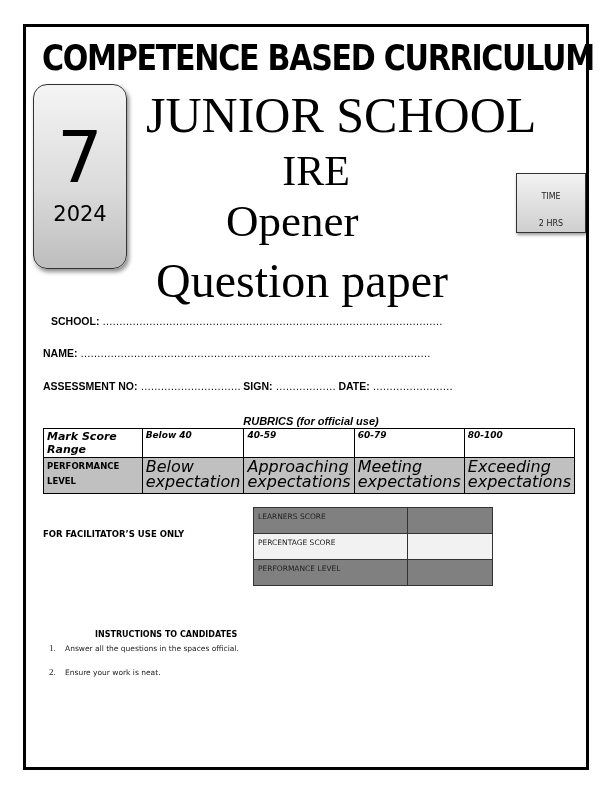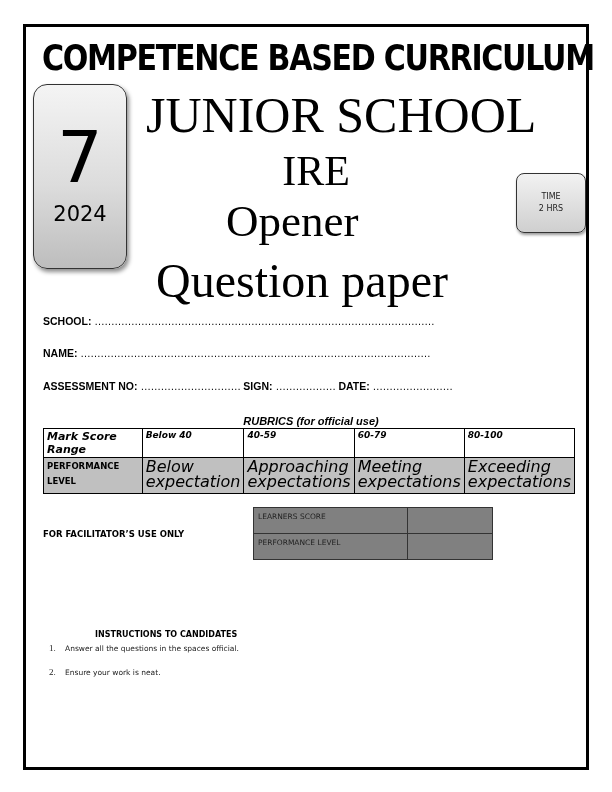--- a/index.html
+++ b/index.html
@@ -7,23 +7,23 @@
   .page-border { position:absolute; left:23px; top:24px; width:560px; height:740px; border:3px solid #000; }
   .cbc-title { position:absolute; left:42px; top:38px; font-family:"DejaVu Sans", sans-serif; font-weight:900; font-size:35px; letter-spacing:-1.5px; transform:scaleX(0.86); transform-origin:left top; line-height:40px; white-space:nowrap; }
   .grade-box { position:absolute; left:33px; top:84px; width:92px; height:183px; border:1px solid #333; border-radius:14px; background:linear-gradient(180deg,#f4f4f4 0%,#dcdcdc 55%,#bdbdbd 100%); box-shadow:2px 3px 4px rgba(0,0,0,0.45); }
   .grade-num { position:absolute; left:0; width:100%; top:32px; text-align:center; font-family:"DejaVu Sans", sans-serif; font-size:72px; line-height:80px; }
   .grade-year { position:absolute; left:0; width:100%; top:116px; text-align:center; font-family:"DejaVu Sans", sans-serif; font-size:21px; line-height:26px; }
   .serif { position:absolute; font-family:"Liberation Serif", serif; white-space:nowrap; line-height:1; }
   .t-junior { left:146px; top:90px; font-size:50px; }
   .t-ire { left:0; width:612px; text-align:center; top:150px; font-size:42px; padding-left:20px; box-sizing:border-box; }
   .t-opener { left:226px; top:199px; font-size:45px; }
   .t-qp { left:156px; top:257px; font-size:48px; }
-  .time-box { position:absolute; left:516px; top:173px; width:68px; height:58px; border:1px solid #333; border-radius:8px; background:linear-gradient(180deg,#f2f2f2,#cfcfcf); box-shadow:1px 2px 3px rgba(0,0,0,0.4); text-align:center; font-size:8px; font-family:"DejaVu Sans", sans-serif; color:#222; }
+  .time-box { position:absolute; left:516px; top:173px; width:68px; height:58px; border:1px solid #333; border-radius:0; background:linear-gradient(180deg,#f2f2f2,#cfcfcf); box-shadow:1px 2px 3px rgba(0,0,0,0.4); text-align:center; font-size:8px; font-family:"DejaVu Sans", sans-serif; color:#222; }
   .time-box .l1 { margin-top:18px; }
-  .time-box .l2 { margin-top:3px; }
+  .time-box .l2 { margin-top:18px; }
   .field { position:absolute; left:43px; font-size:10.5px; font-weight:bold; white-space:nowrap; font-family:"Liberation Sans", sans-serif; }
   .field .dots { font-weight:normal; letter-spacing:-0.5px; }
   .rubric-caption { position:absolute; left:0; width:612px; top:415px; text-align:center; font-size:11px; font-weight:bold; font-style:italic; padding-left:10px; box-sizing:border-box; }
   table.rubric { position:absolute; left:43px; top:428px; width:532px; border-collapse:collapse; font-family:"DejaVu Sans", sans-serif; }
   table.rubric td { border:1px solid #000; padding:1px 3px; vertical-align:top; }
   table.rubric tr.r1 td { height:13px; font-size:9px; font-style:italic; font-weight:bold; background:#fff; }
   table.rubric tr.r1 td.first { font-size:11px; }
   table.rubric tr.r2 td { height:33px; font-size:16px; font-style:italic; background:#c0c0c0; line-height:15px; }
   table.rubric tr.r2 td.first { font-size:8.5px; font-style:normal; font-weight:bold; }
   .facil-label { position:absolute; left:43px; top:529px; font-size:8.5px; font-weight:bold; font-family:"DejaVu Sans", sans-serif; }
@@ -49,21 +49,21 @@
 <div class="serif t-junior">JUNIOR SCHOOL</div>
 <div class="serif t-ire">IRE</div>
 <div class="serif t-opener">Opener</div>
 <div class="serif t-qp">Question paper</div>
 
 <div class="time-box">
   <div class="l1">TIME</div>
   <div class="l2">2 HRS</div>
 </div>
 
-<div class="field" style="top:315px;">
+<div class="field" style="top:315px;margin-left:8px;">
   <span>SCHOOL:</span>
   <span class="dots">…………………………………………………………………………………………</span>
 </div>
 <div class="field" style="top:347px;">
   <span>NAME:</span>
   <span class="dots">……………………………………………………………………………………………</span>
 </div>
 <div class="field" style="top:380px;">
   <span>ASSESSMENT NO:</span>
   <span class="dots">…………………………</span>
@@ -93,20 +93,24 @@
 </tbody>
   </table>
 
 <div class="facil-label">FOR FACILITATOR’S USE ONLY</div>
 <table class="facil">
   <tbody>
   <tr style="background:#808080;">
     <td class="c1">LEARNERS SCORE</td>
     <td></td>
   </tr>
+  <tr style="background:#f2f2f2;">
+    <td class="c1">PERCENTAGE SCORE</td>
+    <td></td>
+  </tr>
   <tr style="background:#808080;">
     <td class="c1">PERFORMANCE LEVEL</td>
     <td></td>
   </tr>
 </tbody>
   </table>
 
 <div class="instr-title">INSTRUCTIONS TO CANDIDATES</div>
 <div class="instr" style="top:643px;">
   <span class="n">1.</span><span>Answer all the questions in the spaces official.</span>

